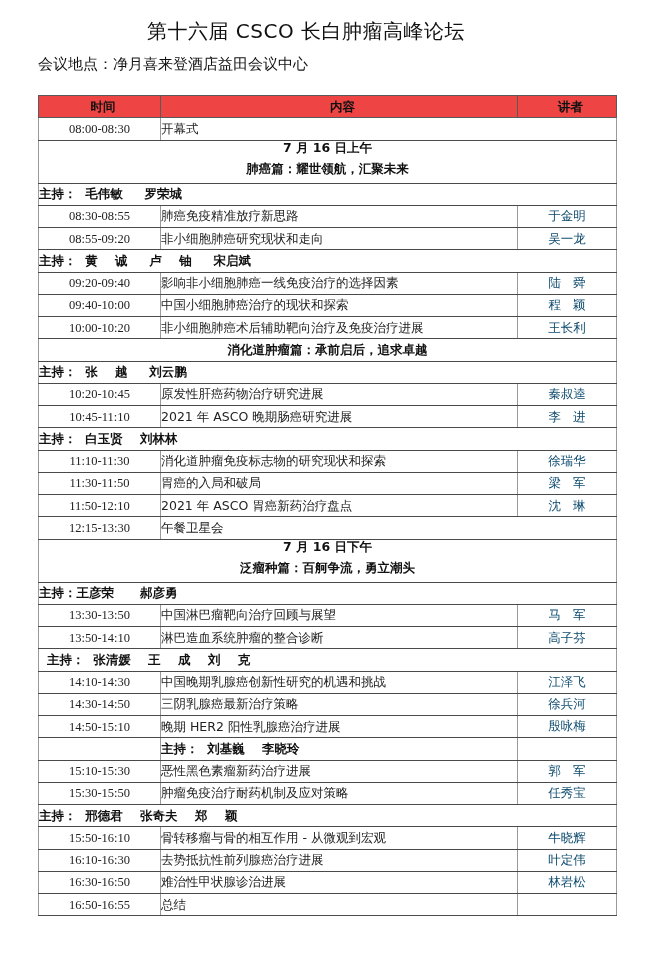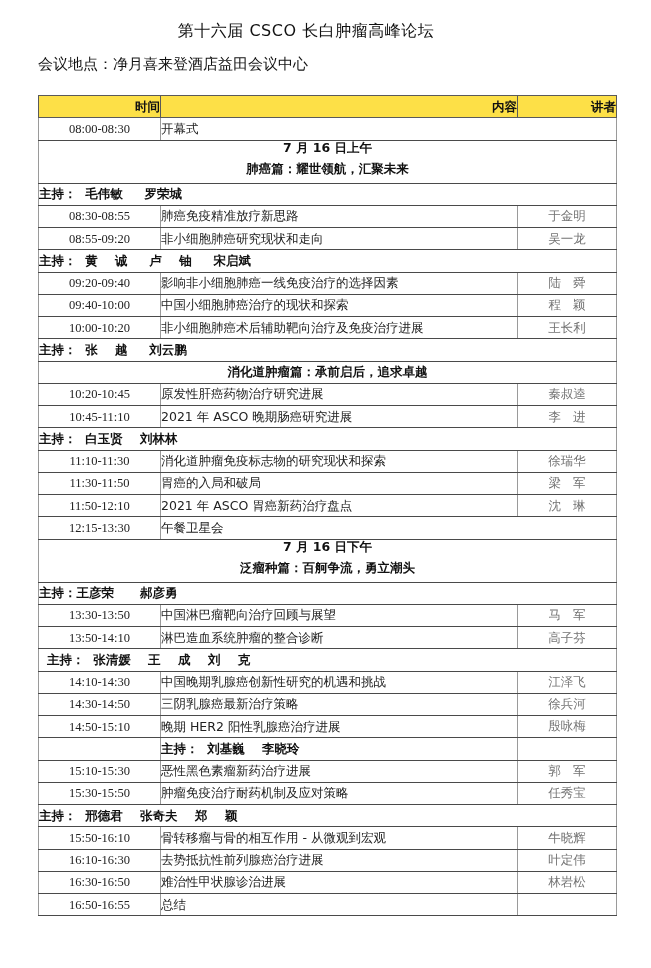--- a/index.html
+++ b/index.html
@@ -1,36 +1,36 @@
 <!DOCTYPE html>
 <html><head>
 <meta charset="utf-8">
 <style>
   html, body { margin: 0; padding: 0; background: #ffffff; }
   body { width: 651px; height: 968px; position: relative; overflow: hidden;
          font-family: "DejaVu Sans", "Liberation Sans", sans-serif; color: #111; }
   .title { position: absolute; left: 0; width: 612px; top: 16px; text-align: center;
-           font-size: 16px; line-height: 30px; font-weight: normal; letter-spacing: 0.5px; }
+           font-size: 20px; line-height: 30px; font-weight: normal; letter-spacing: 0.5px; }
   .venue { position: absolute; left: 38px; top: 54px; font-size: 15px; line-height: 20px; }
   table.schedule { position: absolute; left: 38px; top: 95px; width: 578px;
                    border-collapse: collapse; table-layout: fixed; }
   table.schedule td, table.schedule th {
     height: 21.26px; padding: 0; font-size: 12.5px; line-height: 14px;
     border-top: 1px solid #4a4a4a; border-bottom: 1px solid #4a4a4a;
     border-left: 1px solid #9a9a9a; border-right: 1px solid #9a9a9a;
     overflow: hidden; white-space: nowrap;
   }
-  table.schedule th { background: #fde047; text-align: right; font-weight: bold;
+  table.schedule th { background: #ef4444; text-align: center; font-weight: bold;
                       padding-left: 7px; border-color: #5a5a5a; }
   col.c-time { width: 122px; }
   col.c-content { width: 357px; }
   col.c-speaker { width: 99px; }
   td.time { text-align: center; font-family: "Liberation Serif", "DejaVu Serif", serif; font-size: 12.5px; color: #222; }
   td.content { padding-left: 7px; color: #222; }
-  td.speaker { text-align: center; color: #737373; }
+  td.speaker { text-align: center; color: #0c4a6e; }
   td.span-center { text-align: center; font-weight: bold; }
   td.date-cell { height: 43.5px; text-align: center; font-weight: bold; line-height: 21px; }
   td.date-cell div { height: 21px; }
   td.host { font-weight: bold; padding-left: 129px; }
   td.host-split { font-weight: bold; padding-left: 7px; border-left: none; }
   td.host-split-time { border-right: none; }
 </style>
 </head>
 <body>
 
@@ -86,24 +86,24 @@
         <td class="time">09:40-10:00</td>
         <td class="content">中国小细胞肺癌治疗的现状和探索</td>
         <td class="speaker" style="white-space: pre;">程   颖</td>
       </tr>
       <tr>
         <td class="time">10:00-10:20</td>
         <td class="content">非小细胞肺癌术后辅助靶向治疗及免疫治疗进展</td>
         <td class="speaker" style="white-space: pre;">王长利</td>
       </tr>
       <tr>
+        <td class="span-center" colspan="3">消化道肿瘤篇：承前启后，追求卓越</td>
+      </tr>
+      <tr>
         <td class="host" colspan="3" style="white-space: pre;">主持：  张    越     刘云鹏</td>
-      </tr>
-      <tr>
-        <td class="span-center" colspan="3">消化道肿瘤篇：承前启后，追求卓越</td>
       </tr>
       <tr>
         <td class="time">10:20-10:45</td>
         <td class="content">原发性肝癌药物治疗研究进展</td>
         <td class="speaker" style="white-space: pre;">秦叔逵</td>
       </tr>
       <tr>
         <td class="time">10:45-11:10</td>
         <td class="content">2021 年 ASCO 晚期肠癌研究进展</td>
         <td class="speaker" style="white-space: pre;">李   进</td>

